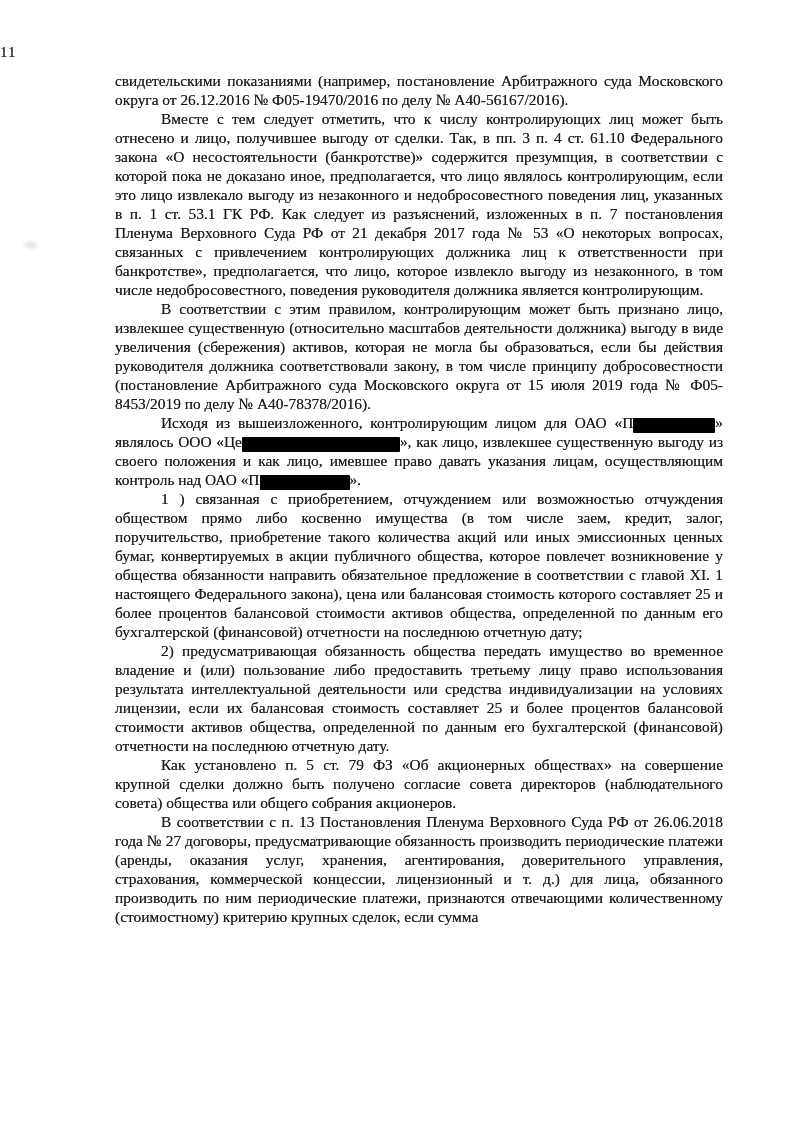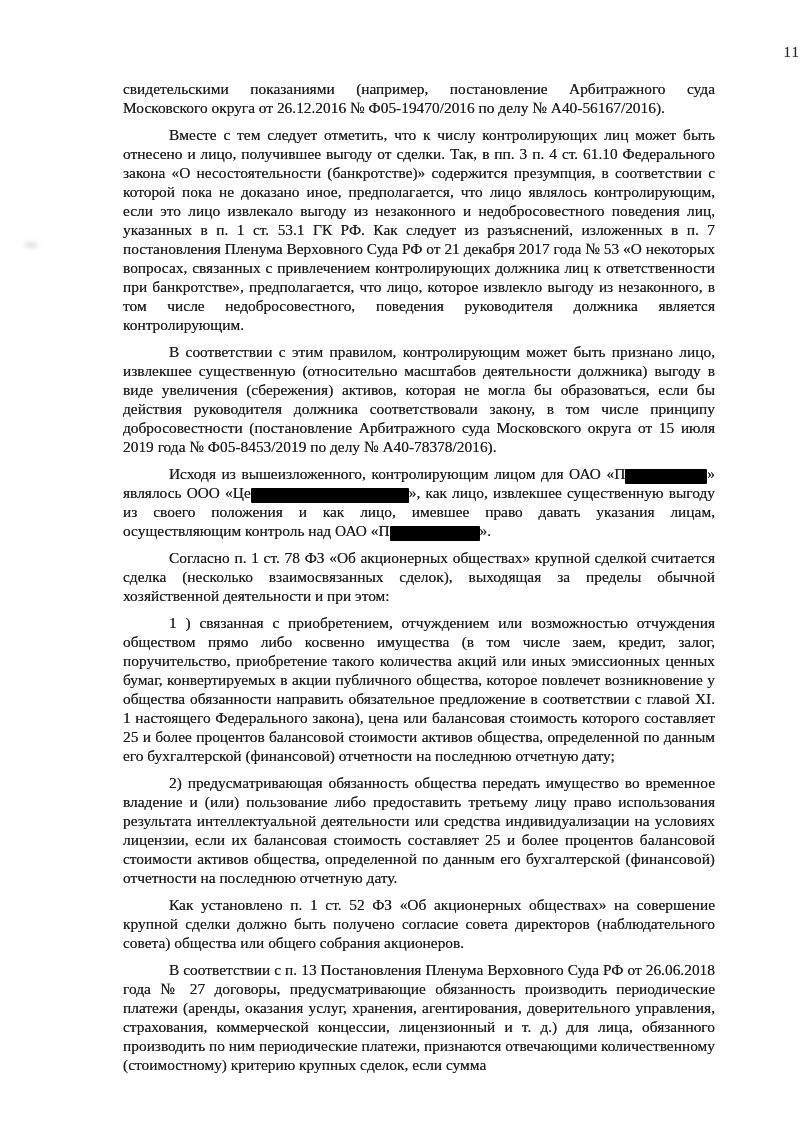--- a/index.html
+++ b/index.html
@@ -14,41 +14,41 @@
     background: #ffffff;
     overflow: hidden;
     font-family: "Liberation Serif", "DejaVu Serif", serif;
     color: #1c1c1c;
   }
   .page-number {
     position: absolute;
     top: 44px;
     left: 0;
     width: 800px;
-    text-align: right;
+    text-align: left;
     font-size: 15px;
     letter-spacing: 1px;
     color: #2a2a2a;
     text-shadow: 0 0 0.5px rgba(20,20,20,0.6);
   }
   .doc-body {
     position: absolute;
     left: 115px;
     top: 71px;
     width: 608px;
     font-size: 15.4px;
     line-height: 19px;
     text-align: justify;
     text-justify: inter-word;
     hyphens: none;
     color: #1c1c1c;
     text-shadow: 0 0 0.55px rgba(25,25,25,0.75);
   }
   .doc-body p {
-    margin: 8px;
+    margin: 0;
     padding: 0;
     text-indent: 46px;
   }
   .doc-body p.no-indent {
     text-indent: 0;
   }
   .redaction {
     display: inline-block;
     background: #000000;
     height: 15px;
@@ -74,19 +74,18 @@
 <div class="page">
   <div class="page-number">11</div>
 
   <div class="scan-artifact"></div>
 
   <div class="doc-body">
       <p class="no-indent"><span>свидетельскими показаниями (например, постановление Арбитражного суда Московского округа от 26.12.2016 № Ф05-19470/2016 по делу № А40-56167/2016).</span></p>
       <p><span>Вместе с тем следует отметить, что к числу контролирующих лиц может быть отнесено и лицо, получившее выгоду от сделки. Так, в пп. 3 п. 4 ст. 61.10 Федерального закона «О несостоятельности (банкротстве)» содержится презумпция, в соответствии с которой пока не доказано иное, предполагается, что лицо являлось контролирующим, если это лицо извлекало выгоду из незаконного и недобросовестного поведения лиц, указанных в п. 1 ст. 53.1 ГК РФ. Как следует из разъяснений, изложенных в п. 7 постановления Пленума Верховного Суда РФ от 21 декабря 2017 года № 53 «О некоторых вопросах, связанных с привлечением контролирующих должника лиц к ответственности при банкротстве», предполагается, что лицо, которое извлекло выгоду из незаконного, в том числе недобросовестного, поведения руководителя должника является контролирующим.</span></p>
       <p><span>В соответствии с этим правилом, контролирующим может быть признано лицо, извлекшее существенную (относительно масштабов деятельности должника) выгоду в виде увеличения (сбережения) активов, которая не могла бы образоваться, если бы действия руководителя должника соответствовали закону, в том числе принципу добросовестности (постановление Арбитражного суда Московского округа от 15 июля 2019 года № Ф05-8453/2019 по делу № А40-78378/2016).</span></p>
       <p><span>Исходя из вышеизложенного, контролирующим лицом для ОАО «П</span><span class="redaction" style="width: 82px;"></span><span>» являлось ООО «Це</span><span class="redaction" style="width: 158px;"></span><span>», как лицо, извлекшее существенную выгоду из своего положения и как лицо, имевшее право давать указания лицам, осуществляющим контроль над ОАО «П</span><span class="redaction" style="width: 90px;"></span><span>».</span></p>
-      <p><span>Согласно п. 1 ст. 78 ФЗ «Об акционерных обществах» крупной сделкой считается сделка (несколько взаимосвязанных сделок), выходящая за пределы обычной хозяйственной деятельности и при этом:</span></p>
       <p><span>1 ) связанная с приобретением, отчуждением или возможностью отчуждения обществом прямо либо косвенно имущества (в том числе заем, кредит, залог, поручительство, приобретение такого количества акций или иных эмиссионных ценных бумаг, конвертируемых в акции публичного общества, которое повлечет возникновение у общества обязанности направить обязательное предложение в соответствии с главой XI. 1 настоящего Федерального закона), цена или балансовая стоимость которого составляет 25 и более процентов балансовой стоимости активов общества, определенной по данным его бухгалтерской (финансовой) отчетности на последнюю отчетную дату;</span></p>
       <p><span>2) предусматривающая обязанность общества передать имущество во временное владение и (или) пользование либо предоставить третьему лицу право использования результата интеллектуальной деятельности или средства индивидуализации на условиях лицензии, если их балансовая стоимость составляет 25 и более процентов балансовой стоимости активов общества, определенной по данным его бухгалтерской (финансовой) отчетности на последнюю отчетную дату.</span></p>
-      <p><span>Как установлено п. 1 ст. 52 ФЗ «Об акционерных обществах» на совершение крупной сделки должно быть получено согласие совета директоров (наблюдательного совета) общества или общего собрания акционеров.</span></p>
+      <p><span>Как установлено п. 5 ст. 79 ФЗ «Об акционерных обществах» на совершение крупной сделки должно быть получено согласие совета директоров (наблюдательного совета) общества или общего собрания акционеров.</span></p>
       <p><span>В соответствии с п. 13 Постановления Пленума Верховного Суда РФ от 26.06.2018 года № 27 договоры, предусматривающие обязанность производить периодические платежи (аренды, оказания услуг, хранения, агентирования, доверительного управления, страхования, коммерческой концессии, лицензионный и т. д.) для лица, обязанного производить по ним периодические платежи, признаются отвечающими количественному (стоимостному) критерию крупных сделок, если сумма</span></p>
     </div>
 </div>
 
 </body></html>

